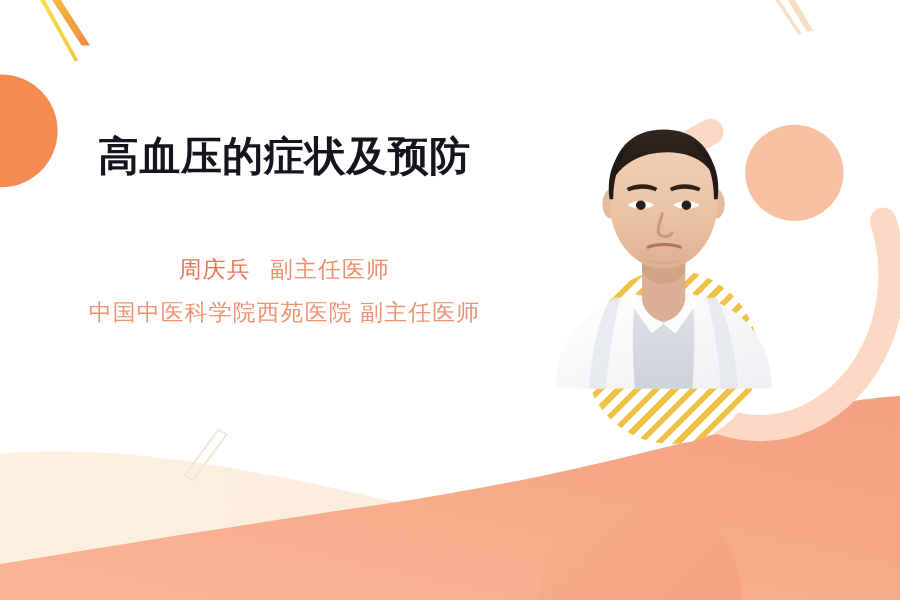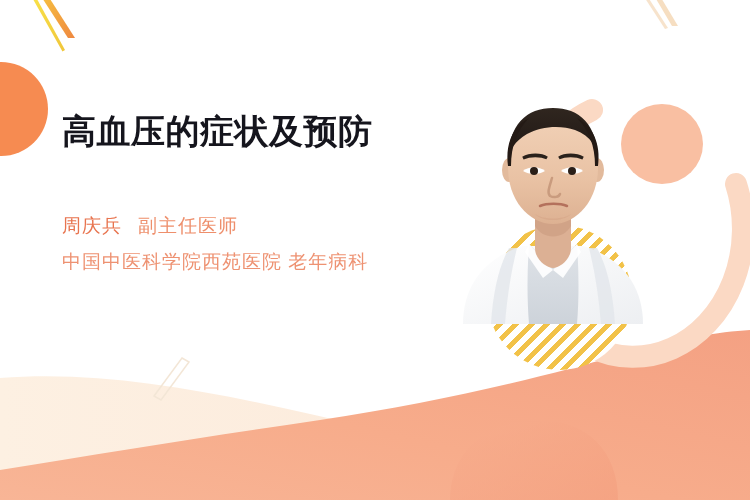--- a/index.html
+++ b/index.html
@@ -4,20 +4,21 @@
 <style>
   html,body{margin:0;padding:0;}
   body{
     width:750px;height:500px;overflow:hidden;
     background:#ffffff;
     font-family:"Liberation Sans","DejaVu Sans",sans-serif;
   }
   #card{
     position:relative;width:750px;height:500px;overflow:hidden;
     background:#ffffff;
+    text-align:center;
   }
 
   
   .deco{position:absolute;pointer-events:none;}
 
   
   #waves{left:0;top:0;width:750px;height:500px;}
 
   
   #orange-circle{
@@ -208,17 +209,17 @@
       <path d="M85,110 C92,107 105,107 112,110" fill="none" stroke="#B4715C" stroke-width="2.5" stroke-linecap="round"></path>
 
       <path d="M80,118 C88,124 108,124 116,118 C108,126 88,126 80,118 Z" fill="#D3A184" opacity="0.5"></path>
     </g>
   </svg>
 
   <div id="text-block">
     <h1 id="title">高血压的症状及预防</h1>
     <div id="byline">
       <span id="doctor-name">周庆兵</span><span id="doctor-rank">副主任医师</span>
-      <span id="affiliation">中国中医科学院西苑医院  老年病科</span>
+      <span id="affiliation">中国中医科学院西苑医院  副主任医师</span>
     </div>
   </div>
 
 </div>
 
 </body></html>

